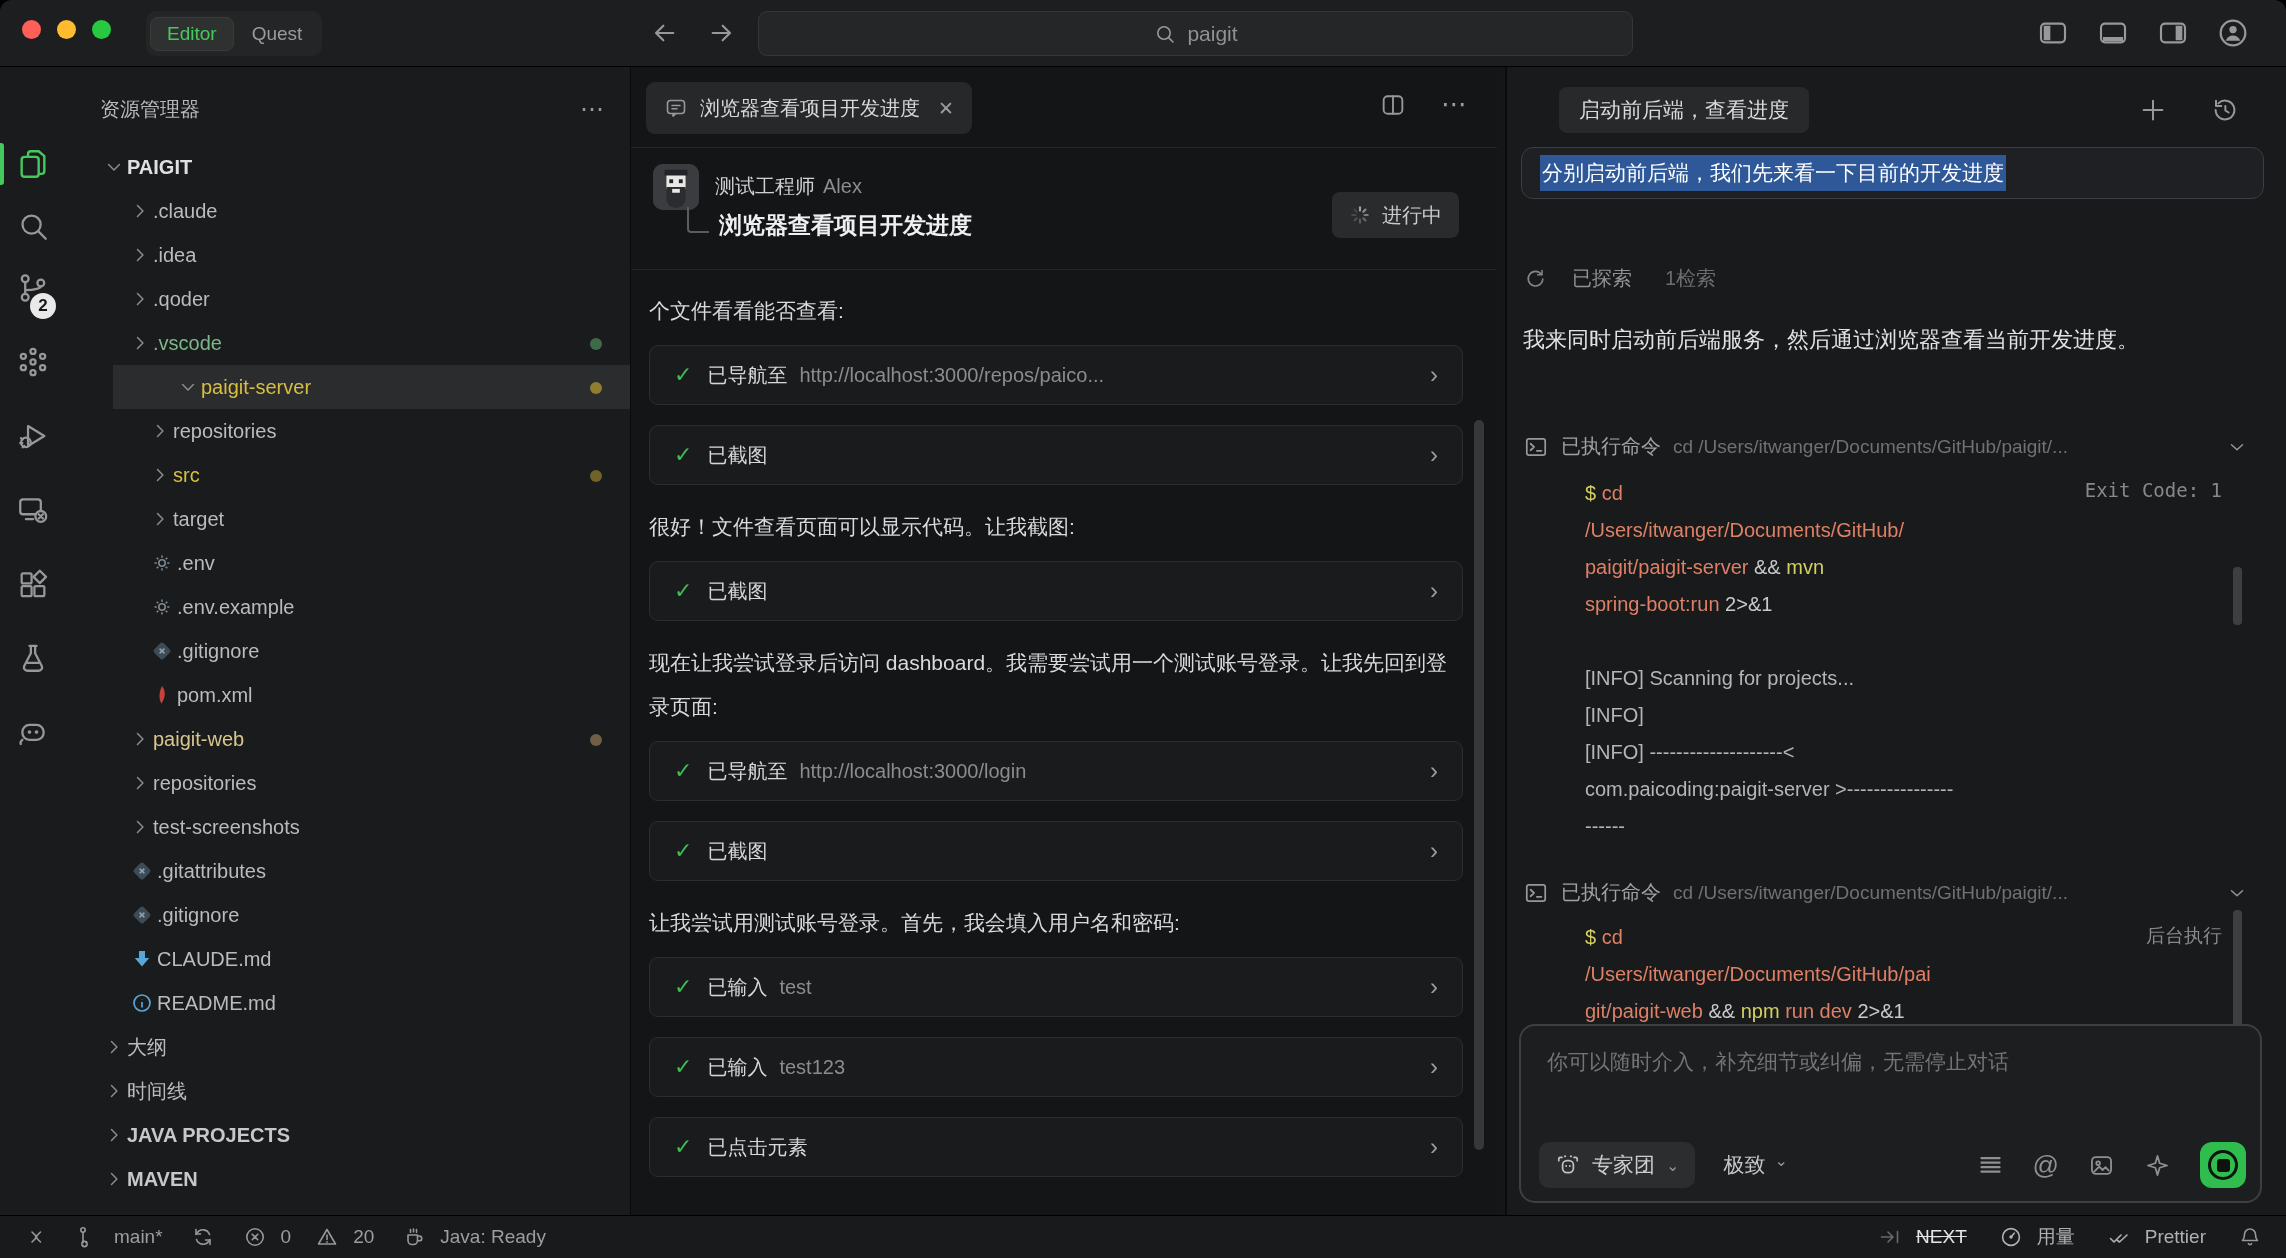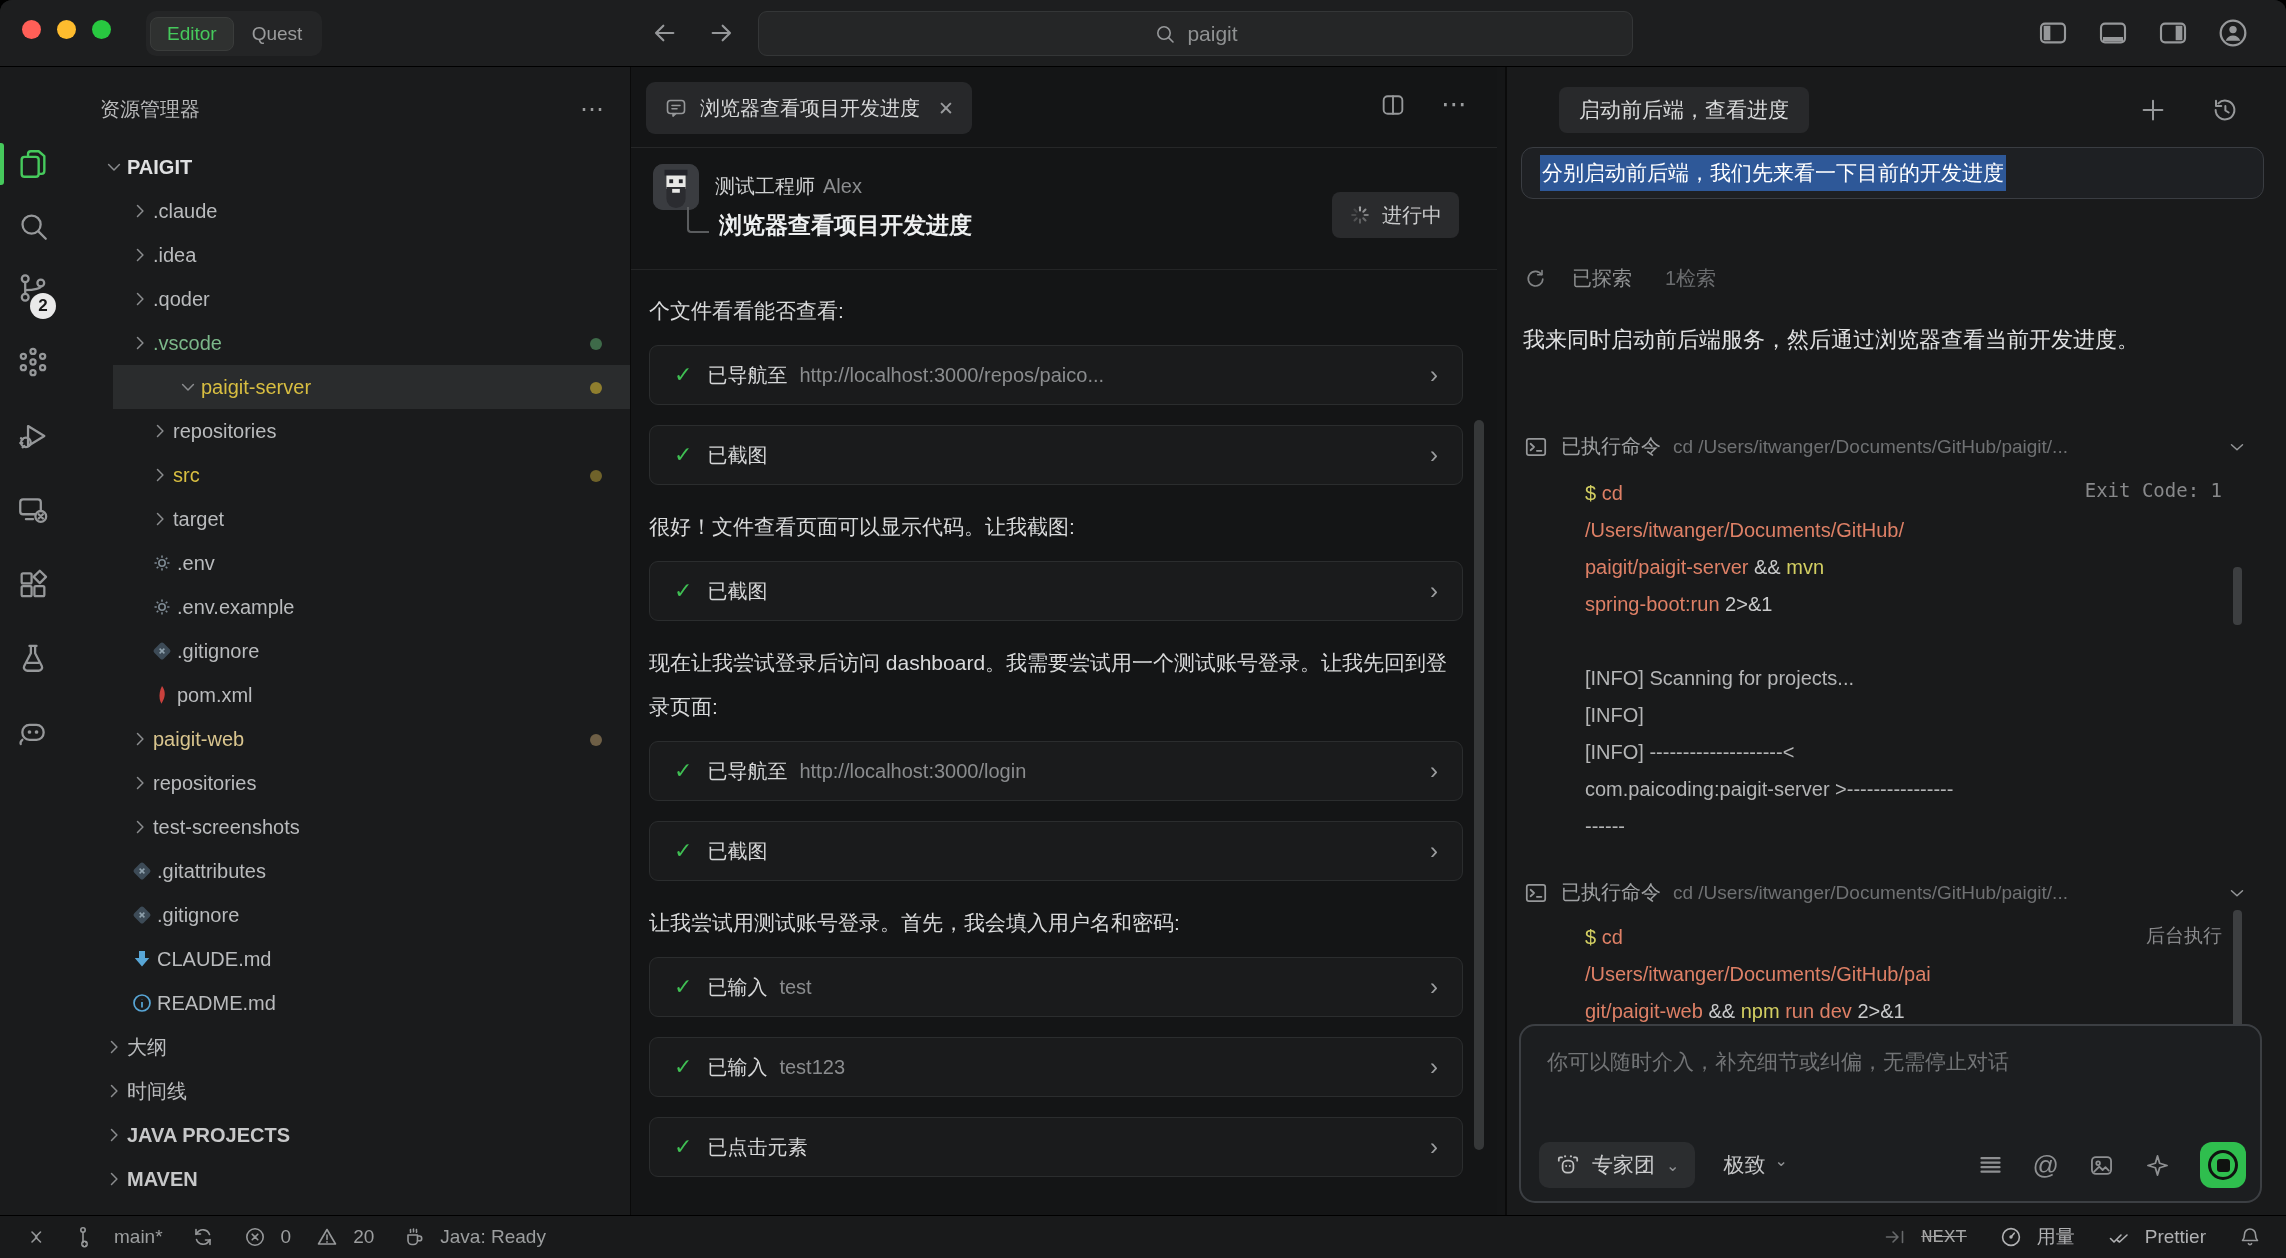--- a/index.html
+++ b/index.html
@@ -87,21 +87,21 @@
   .at-ic{font-size:26px;color:#8e9092;line-height:1;}
   .stopbtn{width:46px;height:46px;border-radius:12px;background:var(--stop_green);display:flex;align-items:center;justify-content:center;}
   .stopbtn .ring{width:30px;height:30px;border:3px solid #101210;border-radius:50%;display:flex;align-items:center;justify-content:center;}
   .stopbtn .sq{width:13px;height:13px;background:#101210;border-radius:3px;}
 
   
   .statusbar{position:absolute;left:0;bottom:0;width:2286px;height:43px;background:#191a1b;border-top:1px solid #000;display:flex;align-items:center;padding:0 24px;color:#9c9e9f;font-size:19px;}
   .sb-item{display:flex;align-items:center;gap:14px;margin-right:28px;white-space:nowrap;}
   .sb-right{margin-left:auto;display:flex;align-items:center;}
   .sb-right .sb-item{margin-right:0;margin-left:32px;}
-  .sb-dim{color:#a3a3a3;text-decoration:line-through;font-family:Liberation Mono, monospace;}
+  .sb-dim{color:#e5e5e5;text-decoration:line-through;}
 </style>
 </head>
 <body>
 
 <div class="window">
 
   <div class="titlebar">
     <div class="lights">
       <div class="light" style="background:#ff5f57"></div>
       <div class="light" style="background:#febc2e"></div>

